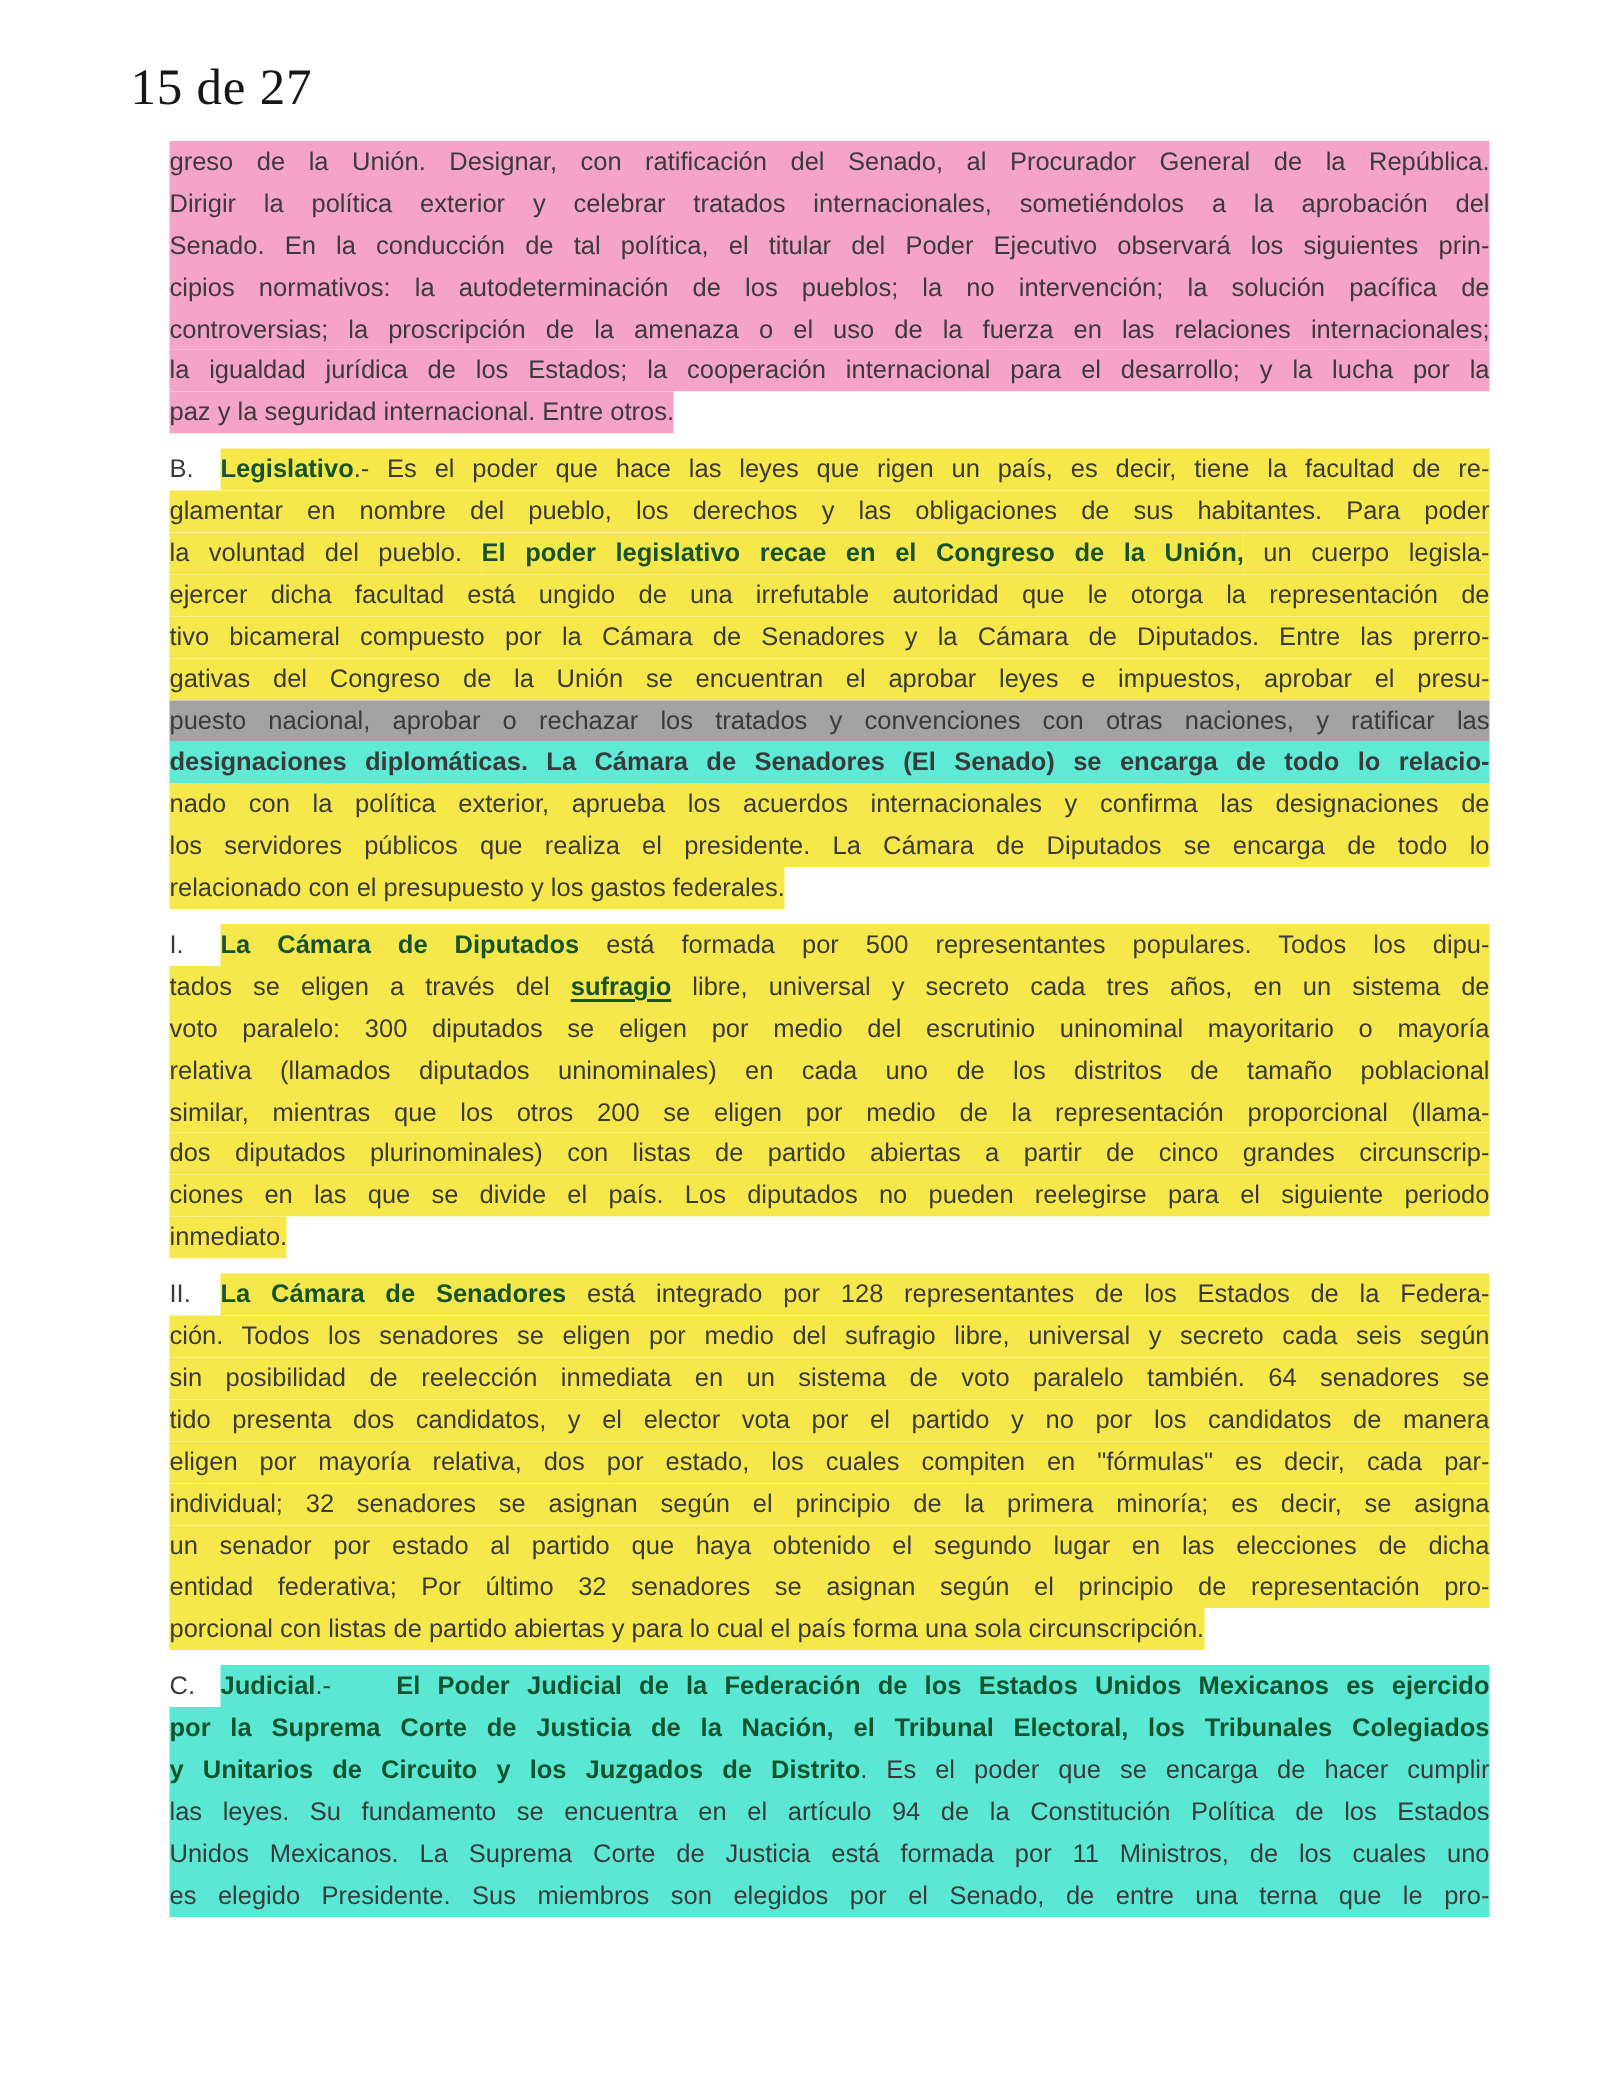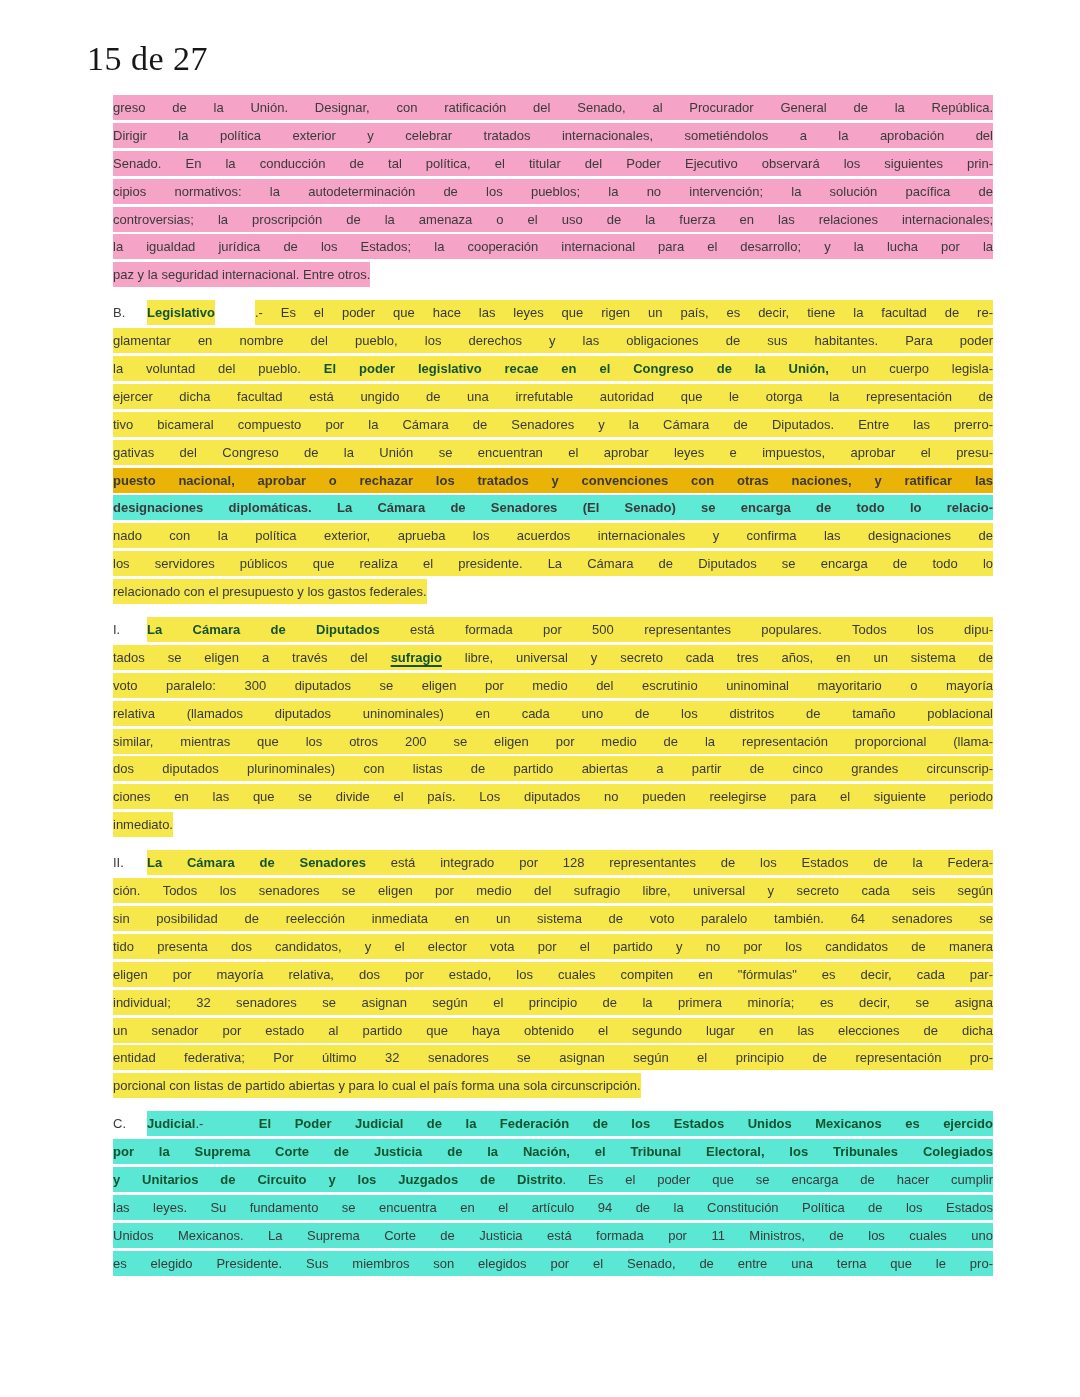--- a/index.html
+++ b/index.html
@@ -20,21 +20,21 @@
     font-weight: 400;
     color: #171717;
     margin: 0 0 16px -26px;
     letter-spacing: 0.5px;
   }
   .content { width: 880px; }
   .para { margin: 0 0 10px 0; }
   .line {
     height: 27.9px;
     line-height: 27.9px;
-    font-size: 13px;
+    font-size: 17px;
     text-align: justify;
     text-align-last: left;
     text-justify: inter-word;
     overflow: hidden;
   }
   .line.just { text-align-last: justify; }
   .hl {
     padding-top: 5px;
     padding-bottom: 5px;
   }
@@ -61,27 +61,27 @@
       <div class="para">
         <div class="line just"><span class="hl" style="background-color: rgb(245, 163, 199);">greso de la Unión. Designar, con ratificación del Senado, al Procurador General de la República.</span></div>
         <div class="line just"><span class="hl" style="background-color: rgb(245, 163, 199);">Dirigir la política exterior y celebrar tratados internacionales, sometiéndolos a la aprobación del</span></div>
         <div class="line just"><span class="hl" style="background-color: rgb(245, 163, 199);">Senado. En la conducción de tal política, el titular del Poder Ejecutivo observará los siguientes prin-</span></div>
         <div class="line just"><span class="hl" style="background-color: rgb(245, 163, 199);">cipios normativos: la autodeterminación de los pueblos; la no intervención; la solución pacífica de</span></div>
         <div class="line just"><span class="hl" style="background-color: rgb(245, 163, 199);">controversias; la proscripción de la amenaza o el uso de la fuerza en las relaciones internacionales;</span></div>
         <div class="line just"><span class="hl" style="background-color: rgb(245, 163, 199);">la igualdad jurídica de los Estados; la cooperación internacional para el desarrollo; y la lucha por la</span></div>
         <div class="line"><span class="hl" style="background-color: rgb(245, 163, 199);">paz y la seguridad internacional. Entre otros.</span></div>
       </div>
       <div class="para">
-        <div class="line just"><span class="marker">B.</span><span class="hl b" style="background-color: rgb(246, 232, 75);">Legislativo</span><span class="hl" style="background-color: rgb(246, 232, 75); margin-left: 40px;">.- Es el poder que hace las leyes que rigen un país, es decir, tiene la facultad de re-</span></div>
+        <div class="line just"><span class="marker">B.</span><span class="hl b" style="background-color: rgb(246, 232, 75);">Legislativo</span><span class="hl" style="background-color: rgb(246, 232, 75);">.- Es el poder que hace las leyes que rigen un país, es decir, tiene la facultad de re-</span></div>
         <div class="line just"><span class="hl" style="background-color: rgb(246, 232, 75);">glamentar en nombre del pueblo, los derechos y las obligaciones de sus habitantes. Para poder</span></div>
         <div class="line just"><span class="hl" style="background-color: rgb(246, 232, 75);">la voluntad del pueblo. </span><span class="hl b" style="background-color: rgb(246, 232, 75);">El poder legislativo recae en el Congreso de la Unión,</span><span class="hl" style="background-color: rgb(246, 232, 75);"> un cuerpo legisla-</span></div>
         <div class="line just"><span class="hl" style="background-color: rgb(246, 232, 75);">ejercer dicha facultad está ungido de una irrefutable autoridad que le otorga la representación de</span></div>
         <div class="line just"><span class="hl" style="background-color: rgb(246, 232, 75);">tivo bicameral compuesto por la Cámara de Senadores y la Cámara de Diputados. Entre las prerro-</span></div>
         <div class="line just"><span class="hl" style="background-color: rgb(246, 232, 75);">gativas del Congreso de la Unión se encuentran el aprobar leyes e impuestos, aprobar el presu-</span></div>
-        <div class="line just"><span class="hl" style="background-color: #eab308; font-weight: bold;">puesto nacional, aprobar o rechazar los tratados y convenciones con otras naciones, y ratificar las</span></div>
+        <div class="line just"><span class="hl" style="background-color: #a3a3a3;">puesto nacional, aprobar o rechazar los tratados y convenciones con otras naciones, y ratificar las</span></div>
         <div class="line just"><span class="hl" style="background-color: #5eead4; font-weight: bold;">designaciones diplomáticas. La Cámara de Senadores (El Senado) se encarga de todo lo relacio-</span></div>
         <div class="line just"><span class="hl" style="background-color: rgb(246, 232, 75);">nado con la política exterior, aprueba los acuerdos internacionales y confirma las designaciones de</span></div>
         <div class="line just"><span class="hl" style="background-color: rgb(246, 232, 75);">los servidores públicos que realiza el presidente. La Cámara de Diputados se encarga de todo lo</span></div>
         <div class="line"><span class="hl" style="background-color: rgb(246, 232, 75);">relacionado con el presupuesto y los gastos federales.</span></div>
       </div>
       <div class="para">
         <div class="line just"><span class="marker">I.</span><span class="hl b" style="background-color: rgb(246, 232, 75);">La Cámara de Diputados</span><span class="hl" style="background-color: rgb(246, 232, 75);"> está formada por 500 representantes populares. Todos los dipu-</span></div>
         <div class="line just"><span class="hl" style="background-color: rgb(246, 232, 75);">tados se eligen a través del </span><span class="hl b u" style="background-color: rgb(246, 232, 75);">sufragio</span><span class="hl" style="background-color: rgb(246, 232, 75);"> libre, universal y secreto cada tres años, en un sistema de</span></div>
         <div class="line just"><span class="hl" style="background-color: rgb(246, 232, 75);">voto paralelo: 300 diputados se eligen por medio del escrutinio uninominal mayoritario o mayoría</span></div>
         <div class="line just"><span class="hl" style="background-color: rgb(246, 232, 75);">relativa (llamados diputados uninominales) en cada uno de los distritos de tamaño poblacional</span></div>

